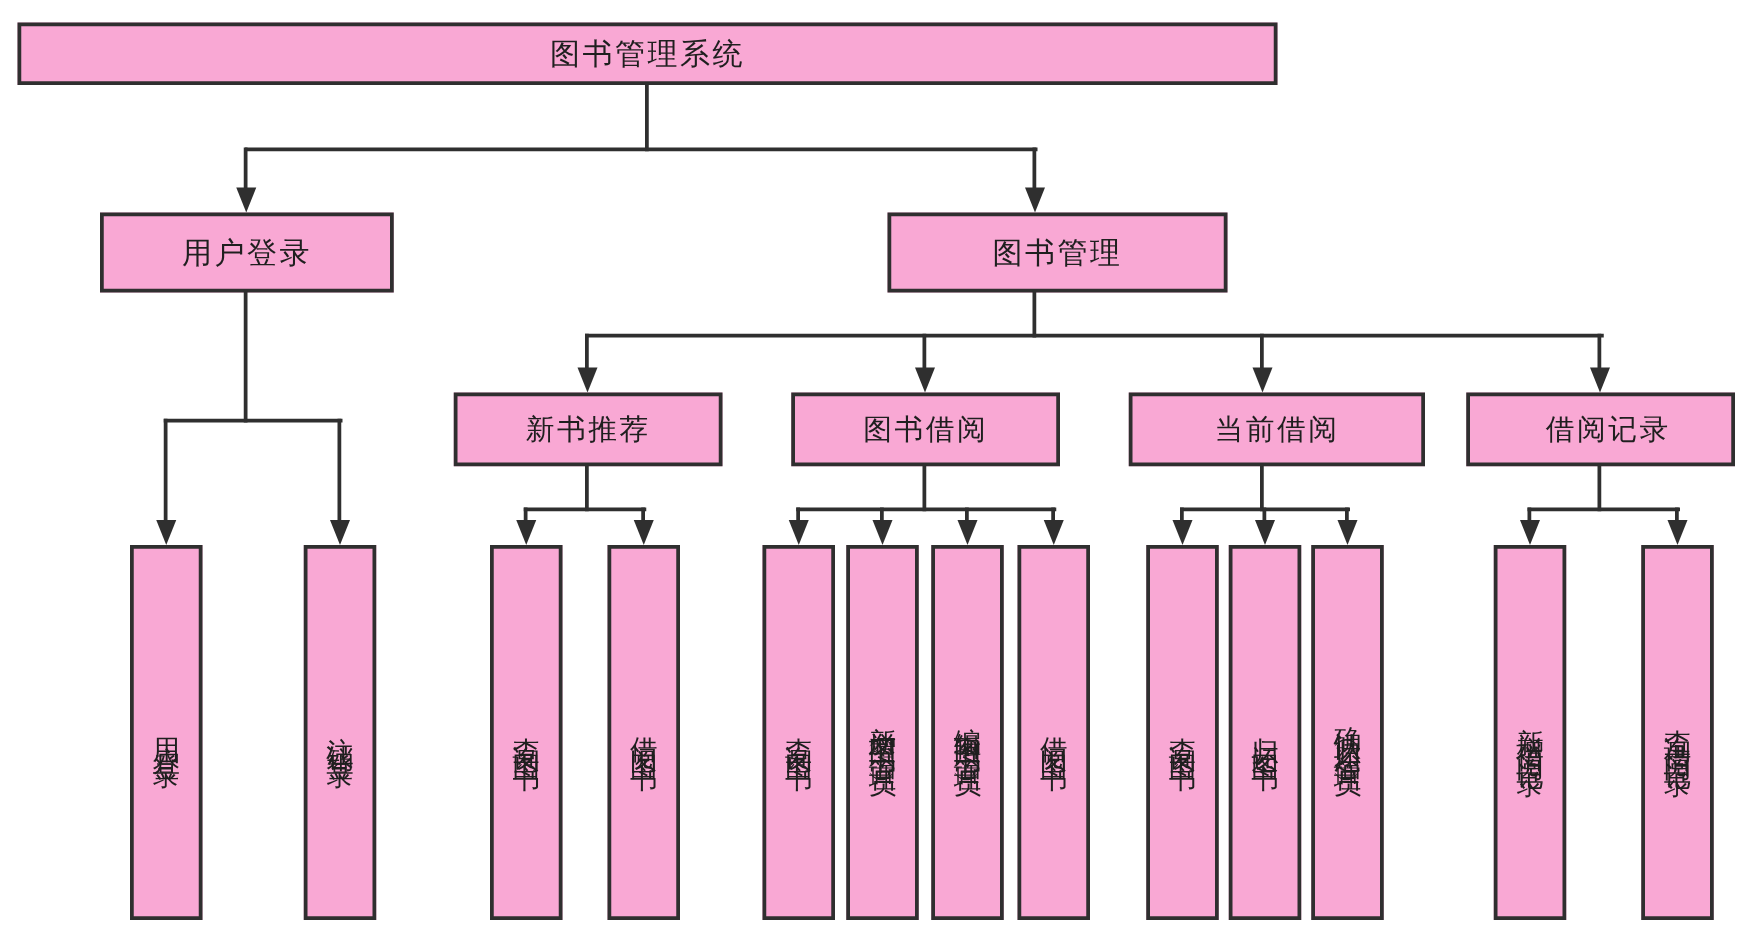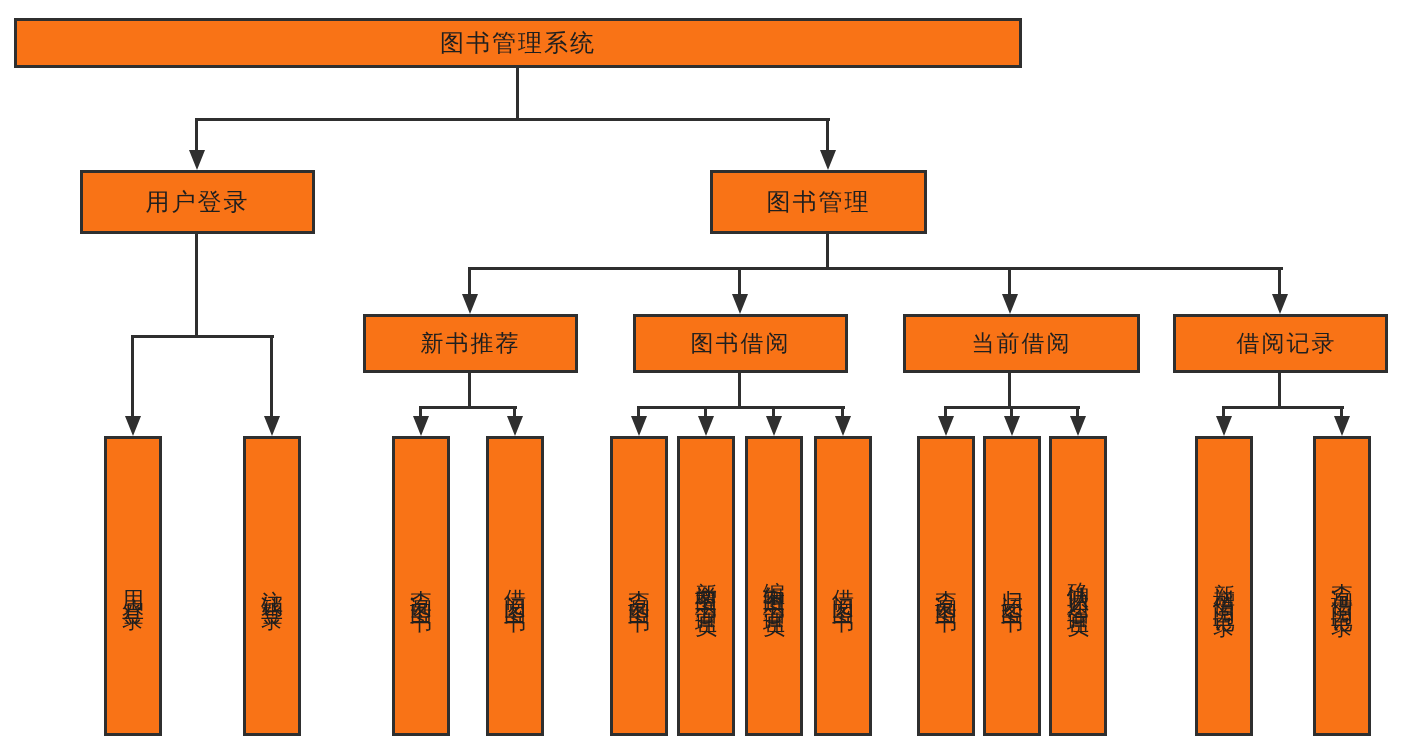--- a/index.html
+++ b/index.html
@@ -12,21 +12,21 @@
     position: relative;
     width: 1405px;
     height: 747px;
     background: #ffffff;
     overflow: hidden;
   }
   .box {
     position: absolute;
     box-sizing: border-box;
     border: 3px solid #2f2f2f;
-    background: #f97316;
+    background: #f9a8d4;
     display: flex;
     align-items: center;
     justify-content: center;
     color: #1f1f1f;
     font-size: 23px;
     letter-spacing: 2px;
     white-space: nowrap;
   }
   .vbox {
     writing-mode: vertical-rl;
@@ -62,21 +62,21 @@
   }
 </style>
 </head>
 <body>
 
 <div id="canvas">
 
   <div class="box" style="left:14px; top:18px; width:1008px; height:50px; font-size:24px;">图书管理系统</div>
 
   <div class="box" style="left:80px; top:170px; width:235px; height:64px; font-size:24px;">用户登录</div>
-  <div class="box" style="left:710px; top:170px; width:217px; height:64px; font-size:24px;">图书管理</div>
+  <div class="box" style="left:710px; top:170px; width:272px; height:64px; font-size:24px;">图书管理</div>
 
   <div class="box" style="left:363px; top:314px; width:215px; height:59px;">新书推荐</div>
   <div class="box" style="left:633px; top:314px; width:215px; height:59px;">图书借阅</div>
   <div class="box" style="left:903px; top:314px; width:237px; height:59px;">当前借阅</div>
   <div class="box" style="left:1173px; top:314px; width:215px; height:59px;padding-left:12px;">借阅记录</div>
 
   <div class="box vbox" style="left:104px; top:436px; width:58px; height:300px;">用户登录</div>
   <div class="box vbox" style="left:243px; top:436px; width:58px; height:300px;">注销登录</div>
 
   <div class="box vbox" style="left:392px; top:436px; width:58px; height:300px;">查询图书</div>

